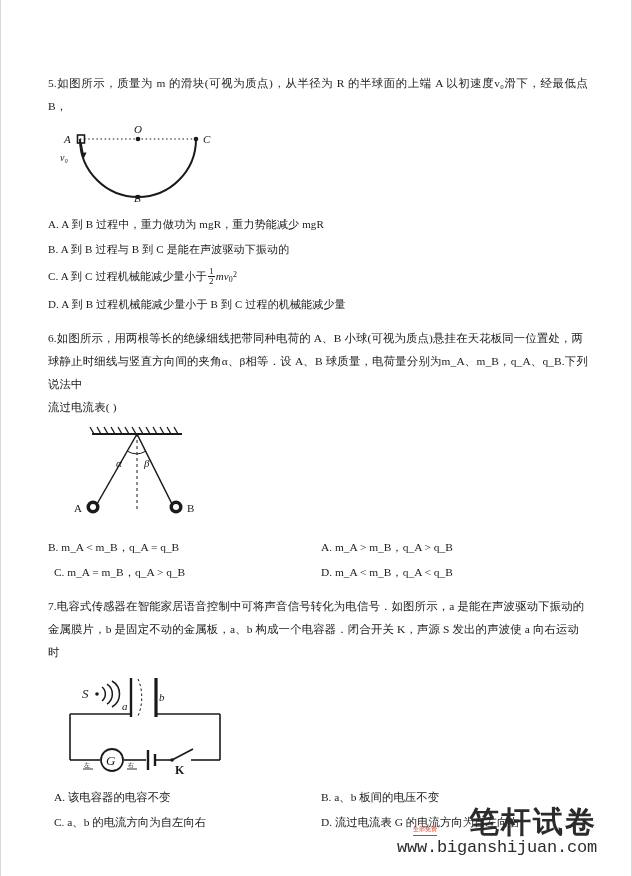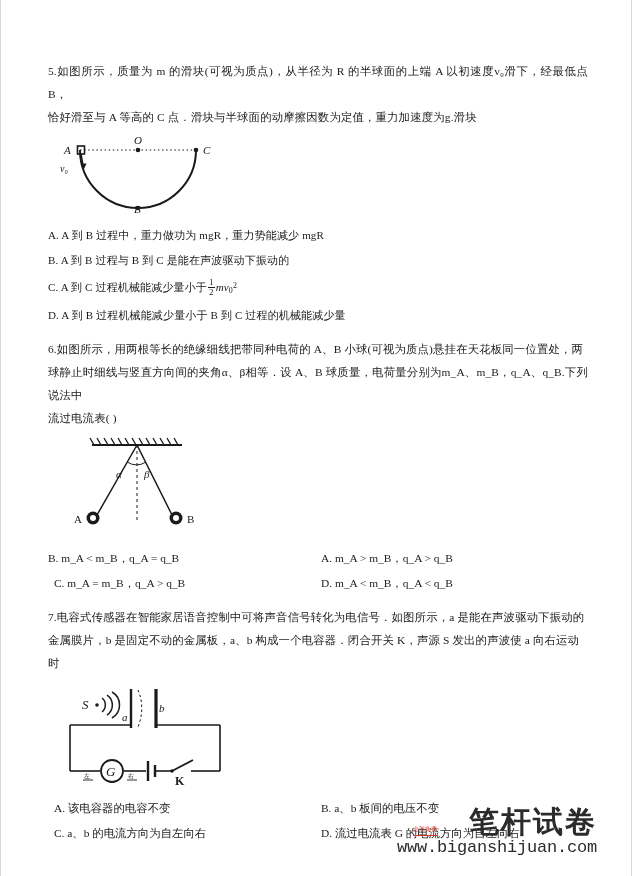--- a/index.html
+++ b/index.html
@@ -17,21 +17,21 @@
     height: 876px;
     background: #ffffff;
     box-sizing: border-box;
     border-left: 1px solid #d8d8d8;
     border-right: 1px solid #d8d8d8;
     overflow: hidden;
   }
   .content {
     position: absolute;
     left: 47px;
-    top: 60px;
+    top: 72px;
     width: 540px;
   }
   .q-block { margin-bottom: 2px; }
   .q-text {
     font-size: 11.4px;
     line-height: 23px;
     text-align: justify;
     letter-spacing: 0.15px;
   }
   .opt-list { margin-top: 4px; }
@@ -103,21 +103,20 @@
 </head>
 <body>
 
 <div id="page">
   <div class="content">
 
     <div class="q-block">
       <div class="q-text">
         <span>5.如图所示，质量为 m 的滑块(可视为质点)，从半径为 R 的半球面的上端 A 以初速度v₀滑下，经最低点 B，</span>
         <br>
-        <span>恰好滑至与 A 等高的 C 点．滑块与半球面的动摩擦因数为定值，重力加速度为g.滑块</span>
       </div>
 
       <div class="fig">
         <svg width="190" height="78" viewBox="0 0 190 78">
 
           <line x1="32" y1="15" x2="148" y2="15" stroke="#1a1a1a" stroke-width="1.1" stroke-dasharray="1.5,2.6"></line>
 
           <path d="M 32 15 A 58 58 0 0 0 148 15" fill="none" stroke="#1a1a1a" stroke-width="2"></path>
 
           <circle cx="90" cy="15" r="2.3" fill="#1a1a1a"></circle>

